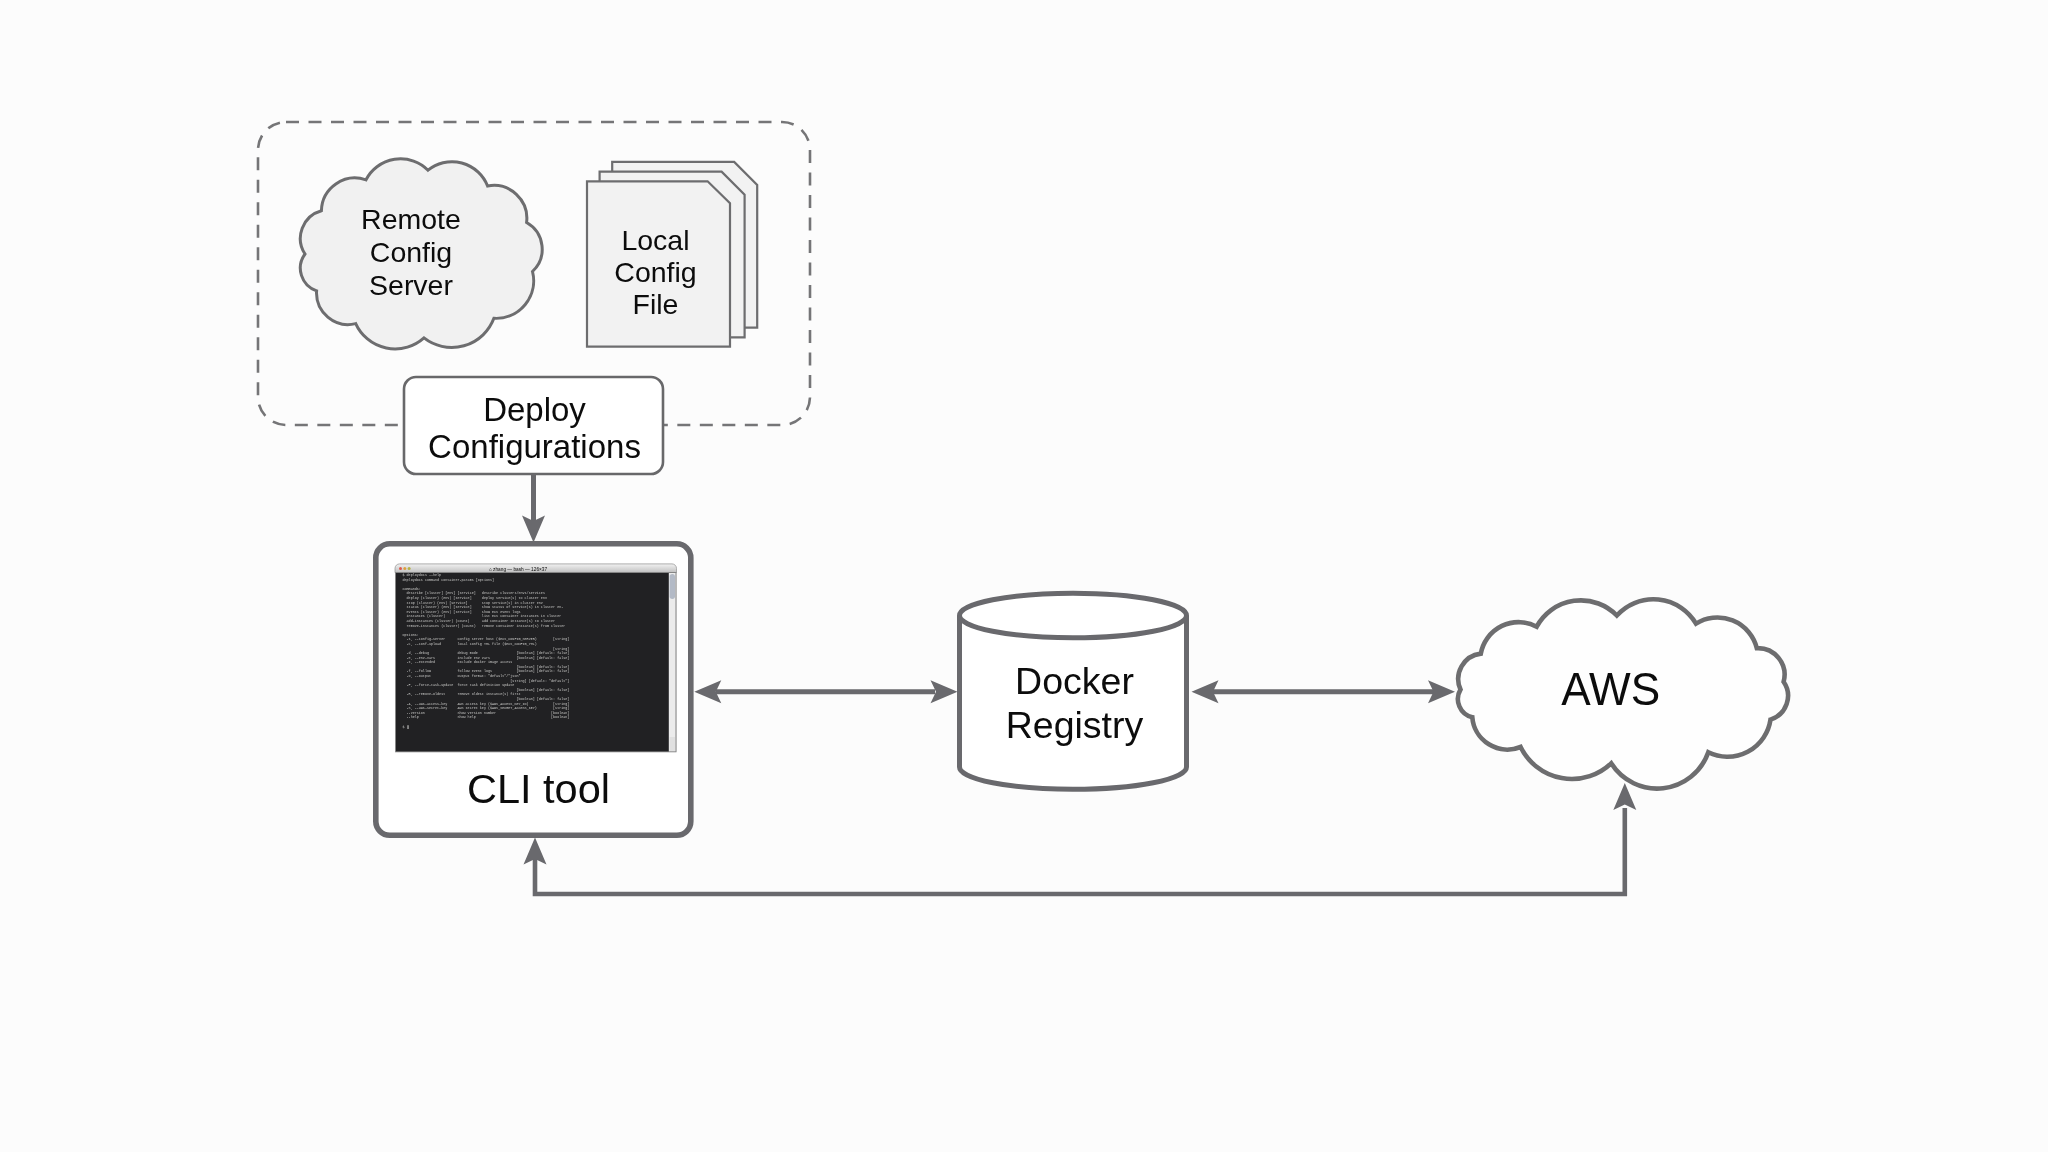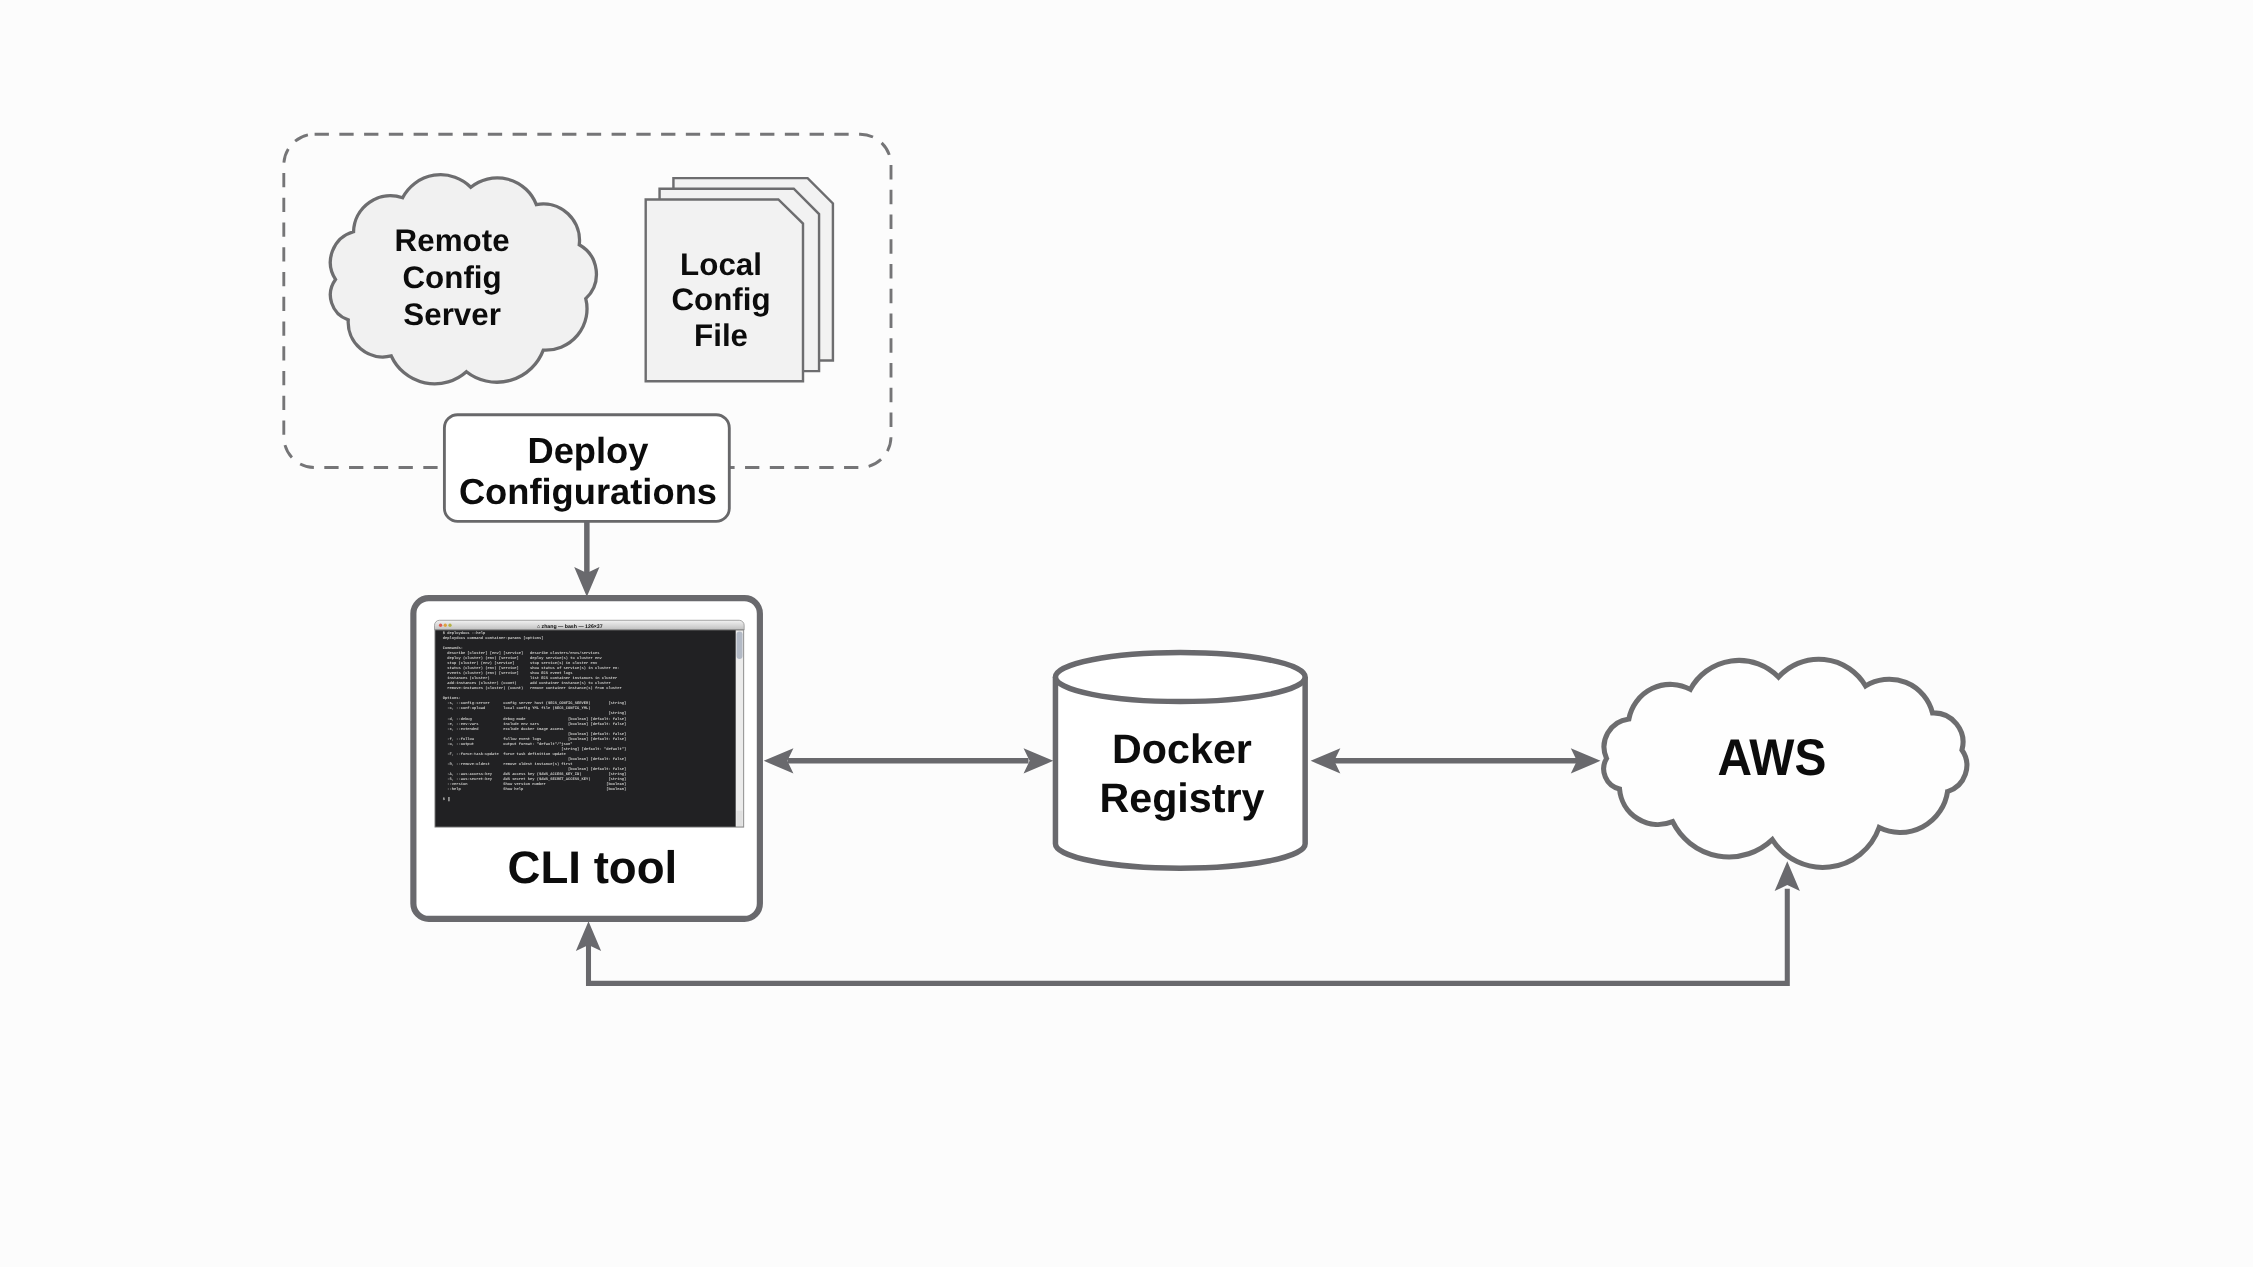--- a/index.html
+++ b/index.html
@@ -1,16 +1,16 @@
 <!DOCTYPE html>
 <html><head>
 <meta charset="utf-8">
 <style>
   html,body { margin:0; padding:0; background:#fcfcfc; }
-  .wrap { position:relative; width:1830px; height:1152px; overflow:hidden;font-weight:bold; }
+  .wrap { position:relative; width:1830px; height:1152px; overflow:hidden; }
   text { font-family:"Liberation Sans", sans-serif; fill:#0c0c0c; }
   .tt { font-family:"Liberation Mono", monospace; font-size:6.8px; fill:#c8c8c6; }
 </style>
 </head>
 <body>
 <div class="wrap">
 <svg width="2048" height="1152" viewBox="0 0 2048 1152">
   <rect x="0" y="0" width="2048" height="1152" fill="#fcfcfc"></rect>
 
   <rect x="258" y="122" width="552" height="303" rx="28" fill="none" stroke="#757577" stroke-width="2.6" stroke-dasharray="13 9.5"></rect>

